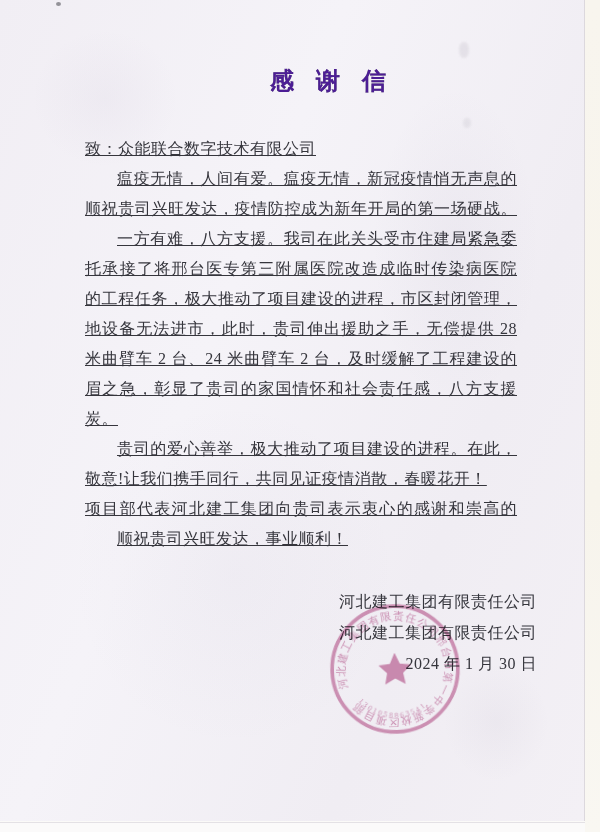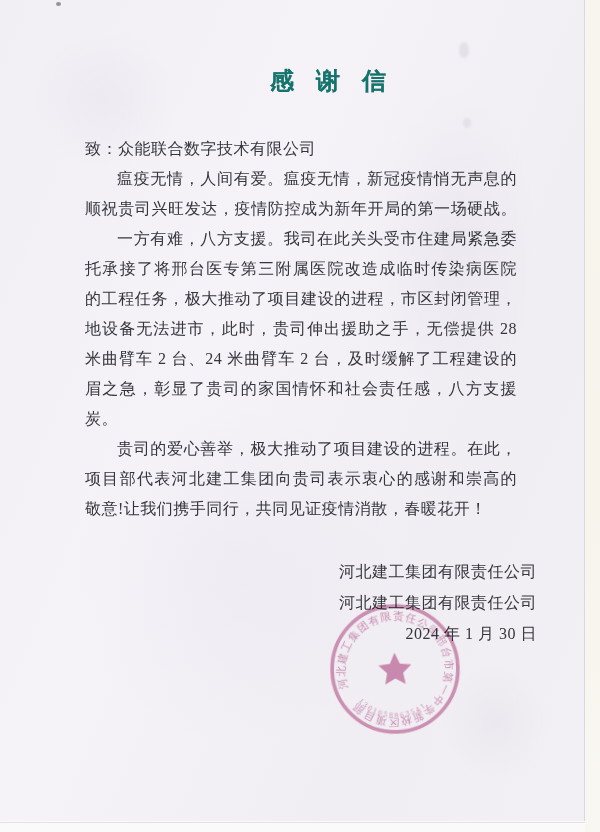--- a/index.html
+++ b/index.html
@@ -33,29 +33,30 @@
   .speck-a{left:56px;top:2px;width:5px;height:4px;background:rgba(70,70,75,0.55);filter:blur(0.4px);}
   .speck-b{left:459px;top:42px;width:10px;height:16px;background:rgba(120,115,130,0.12);filter:blur(1px);}
   .speck-c{left:463px;top:118px;width:8px;height:10px;background:rgba(120,115,130,0.10);filter:blur(1px);}
 
   
   .content{
     position:absolute;left:85px;top:64px;width:432px;
     color:#35353c;font-size:16px;
   }
   .title{
-    font-weight:bold;font-size:24px;color:#0f766e;
+    font-weight:bold;font-size:24px;color:#4c1d95;
     text-align:center;letter-spacing:8px;
     padding-left:62px; 
     line-height:34px;margin-bottom:36px;
     text-shadow:0 0 0.6px rgba(45,45,51,0.6);
   }
   .ln{
     line-height:30px;min-height:30px;
     letter-spacing:0.5px;
+    text-decoration:underline;
   }
   .ind{text-indent:32px;}
   .jst{text-align:justify;text-align-last:justify;height:30px;overflow:hidden;}
 
   .sig{
     margin-top:32px;width:280px;margin-left:172px;
     text-align:right;position:relative;z-index:2;
   }
   .sig div{line-height:31px;letter-spacing:0.5px;}
 
@@ -86,22 +87,23 @@
     <div class="ln ind jst">瘟疫无情，人间有爱。瘟疫无情，新冠疫情悄无声息的</div>
     <div class="ln jst">顺祝贵司兴旺发达，疫情防控成为新年开局的第一场硬战。</div>
     <div class="ln ind jst">一方有难，八方支援。我司在此关头受市住建局紧急委</div>
     <div class="ln jst">托承接了将邢台医专第三附属医院改造成临时传染病医院</div>
     <div class="ln jst">的工程任务，极大推动了项目建设的进程，市区封闭管理，外</div>
     <div class="ln jst">地设备无法进市，此时，贵司伸出援助之手，无偿提供 28</div>
     <div class="ln jst">米曲臂车 2 台、24 米曲臂车 2 台，及时缓解了工程建设的燃</div>
     <div class="ln jst">眉之急，彰显了贵司的家国情怀和社会责任感，八方支援</div>
     <div class="ln">炭。</div>
     <div class="ln ind jst">贵司的爱心善举，极大推动了项目建设的进程。在此，</div>
+    <div class="ln">敬意!让我们携手同行，共同见证疫情消散，春暖花开！</div>
     <div class="ln jst">项目部代表河北建工集团向贵司表示衷心的感谢和崇高的</div>
-    <div class="ln">敬意!让我们携手同行，共同见证疫情消散，春暖花开！</div>
+    <div class="ln ind">顺祝贵司兴旺发达，事业顺利！</div>
 
     <div class="sig">
       <div>河北建工集团有限责任公司</div>
       <div>河北建工集团有限责任公司</div>
       <div>2024 年 1 月 30 日</div>
     </div>
   </div>
 
   <div class="seal">
     <svg viewBox="0 0 140 140" width="142" height="142">

